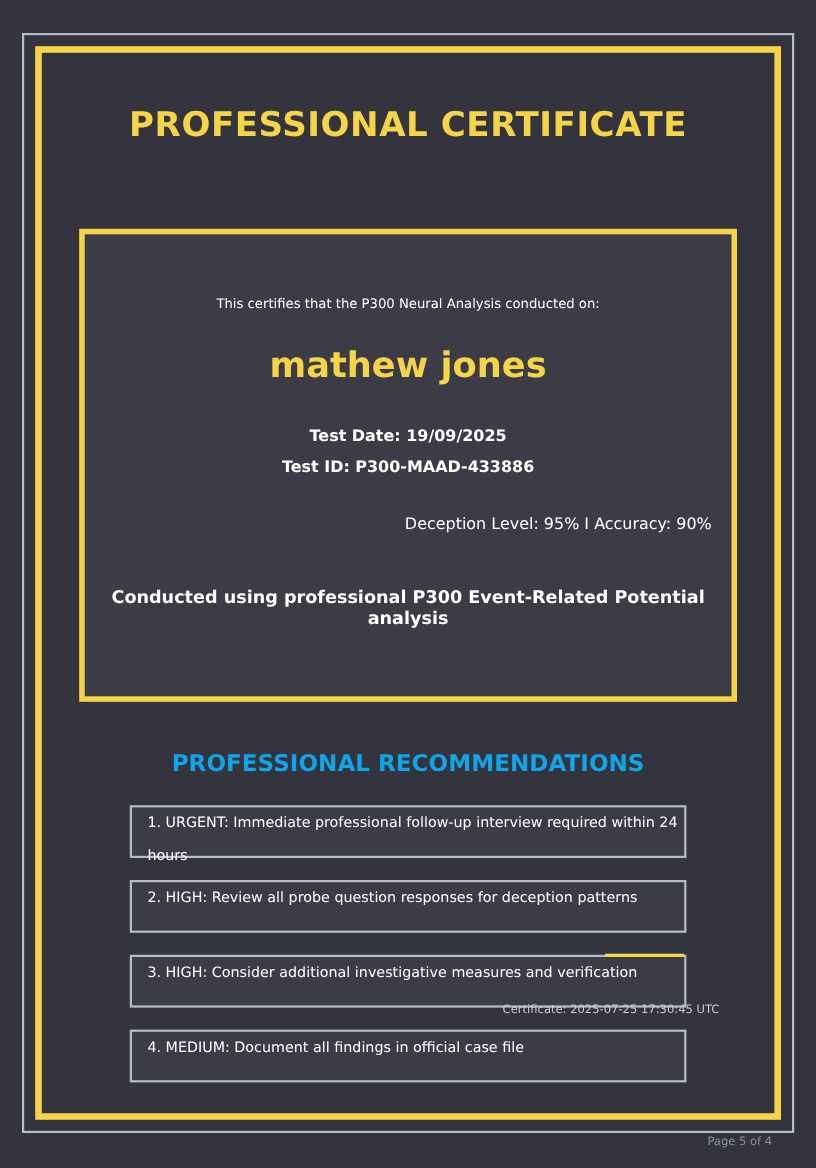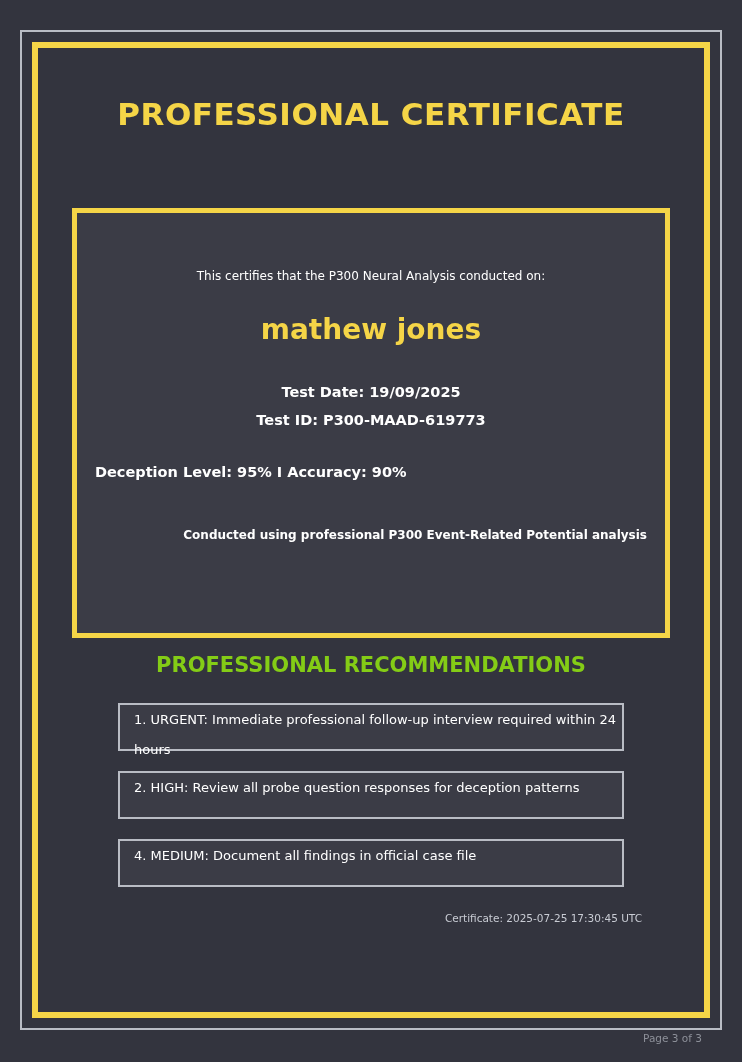--- a/index.html
+++ b/index.html
@@ -79,59 +79,59 @@
   }
   .certifies {
     text-align: center;
     font-size: 12px;
     color: #ffffff;
     margin-top: 56px;
   }
   .subject-name {
     text-align: center;
     color: #f5d547;
-    font-size: 28px;
+    font-size: 32px;
     font-weight: bold;
     margin-top: 30px;
   }
   .test-meta {
     text-align: center;
     font-size: 14.5px;
     font-weight: bold;
     color: #ffffff;
     margin-top: 35px;
     line-height: 1.55;
   }
   .risk-banner {
     text-align: center;
     color: #f0717c;
     font-size: 20px;
     font-weight: bold;
     margin-top: 36px;
   }
   .levels {
-    text-align: left;
+    text-align: right;
     font-size: 14.5px;
-    font-weight: bold;
+    font-weight: normal;
     color: #ffffff;
     margin-top: 32px;
   }
   .method-note {
-    text-align: right;
-    font-size: 12px;
+    text-align: center;
+    font-size: 16px;
     font-weight: bold;
     color: #ffffff;
     margin-top: 48px;
   }
   .rec-title {
     text-align: center;
-    color: #84cc16;
+    color: #0ea5e9;
     font-size: 21px;
     font-weight: bold;
-    margin-top: 15px;
+    margin-top: 44px;
   }
   .rec-list {
     margin-top: 26px;
     padding: 0 52px;
   }
   .rec-item {
     position: relative;
     border: 2px solid #b9bcc4;
     background: #3b3c46;
     box-sizing: border-box;
@@ -145,21 +145,21 @@
   .gold-accent {
     position: absolute;
     right: 0;
     top: -3px;
     width: 72px;
     height: 3px;
     background: #f5d547;
   }
   .cert-stamp {
     position: absolute;
-    right: 100px;
+    right: 88px;
     top: 912px;
     font-size: 10.5px;
     color: #c9ccd4;
   }
   .page-number {
     position: absolute;
     right: 40px;
     bottom: 18px;
     font-size: 10.5px;
     color: #8d9099;
@@ -172,32 +172,36 @@
   <div class="outer-frame">
     <div class="gold-frame">
       <div class="content">
 
         <div class="cert-title">PROFESSIONAL CERTIFICATE</div>
 
         <div class="inner-box">
           <div class="certifies">This certifies that the P300 Neural Analysis conducted on:</div>
           <div class="subject-name">mathew jones</div>
           <div class="test-meta">Test Date: 19/09/2025</div>
-          <div class="test-meta" style="margin-top:6px;">Test ID: P300-MAAD-619773</div>
+          <div class="test-meta" style="margin-top:6px;">Test ID: P300-MAAD-433886</div>
           <div class="levels">Deception Level: 95% I Accuracy: 90%</div>
           <div class="method-note">Conducted using professional P300 Event-Related Potential analysis</div>
         </div>
 
         <div class="rec-title">PROFESSIONAL RECOMMENDATIONS</div>
 
         <div class="rec-list">
           <div class="rec-item">1. URGENT: Immediate professional follow-up interview required within 24 hours</div>
           <div class="rec-item">2. HIGH: Review all probe question responses for deception patterns</div>
+          <div class="rec-item">
+            <span class="gold-accent"></span>
+            <span>3. HIGH: Consider additional investigative measures and verification</span>
+          </div>
           <div class="rec-item">4. MEDIUM: Document all findings in official case file</div>
         </div>
 
       </div>
     </div>
   </div>
 
   <div class="cert-stamp">Certificate: 2025-07-25 17:30:45 UTC</div>
-  <div class="page-number">Page 3 of 3</div>
+  <div class="page-number">Page 5 of 4</div>
 </div>
 
 </body></html>

